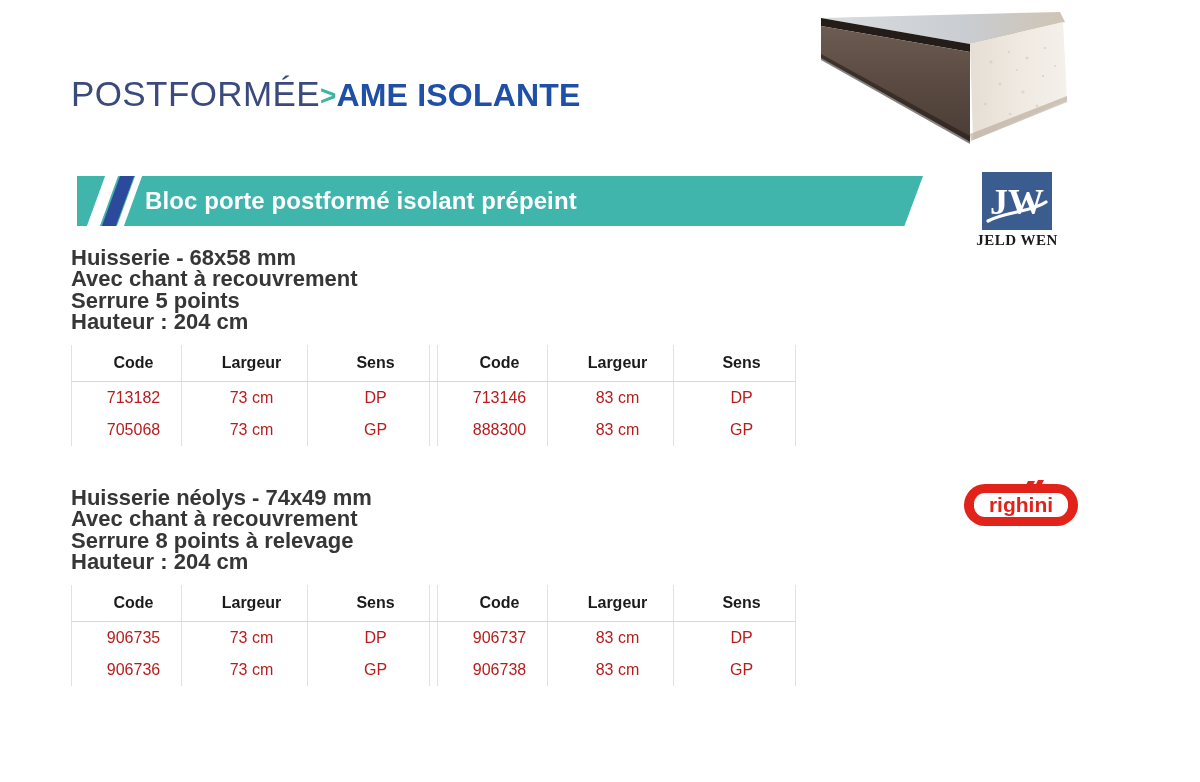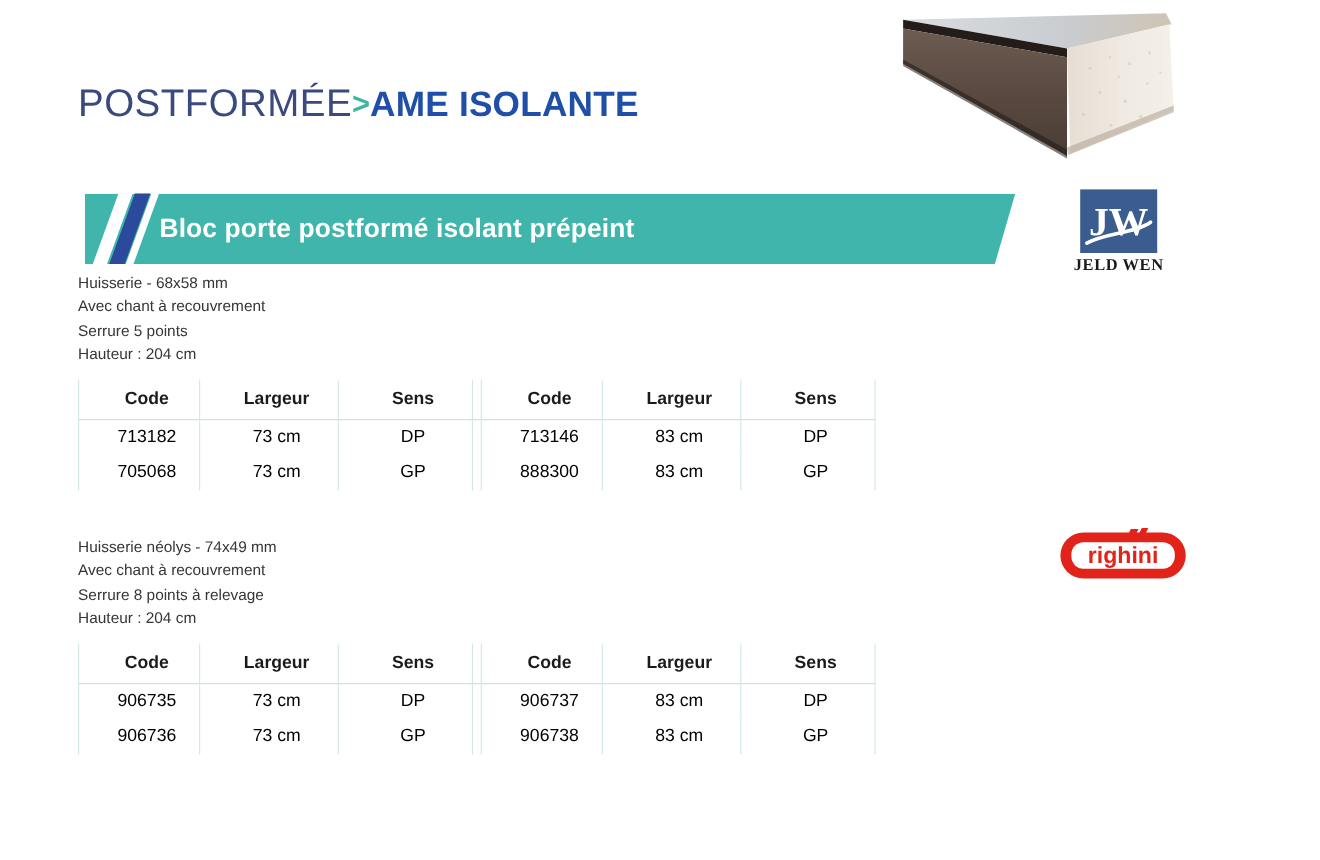--- a/index.html
+++ b/index.html
@@ -63,21 +63,21 @@
     letter-spacing: 0.2px;
     color: #1f4fa6;
   }
 
   
   .banner {
     position: absolute;
     left: 77px;
     top: 176px;
     width: 846px;
-    height: 64px;
+    height: 50px;
   }
   .banner-shape {
     position: absolute;
     inset: 0;
     background: #3fb5ac;
     clip-path: polygon(0 0, 100% 0, 97.8% 100%, 0 100%);
   }
   .banner-slash {
     position: absolute;
     top: 0;
@@ -114,24 +114,25 @@
     left: 962px;
     top: 478px;
     width: 118px;
     height: 52px;
   }
   .logo-jeldwen svg, .logo-righini svg { display: block; }
 
   
   .specs {
     position: absolute;
-    font-size: 14px;
+    font-size: 22px;
     line-height: 19.4px;
     color: #363636;
     white-space: nowrap;
+    font-weight: bold;
   }
   .specs div { margin: 0; padding: 1px 0; }
   .specs-1 { left: 71px; top: 247px; }
   .specs-2 { left: 71px; top: 487px; }
 
   
   .table-wrap {
     position: absolute;
     left: 71px;
     width: 713px;
@@ -159,21 +160,21 @@
     height: 36px;
     font-size: 16px;
     font-weight: 700;
     color: #1b1b1b;
     border-bottom: 1.6px solid #bfe4e0;
   }
   table.codes td {
     height: 32px;
     font-size: 16px;
     font-weight: 400;
-    color: #000000;
+    color: #b91c1c;
   }
   table.codes th.gap, table.codes td.gap {
     padding: 0;
     border-left: 1.6px solid #cfe9e6;
   }
   table.codes th.edge-right, table.codes td.edge-right {
     border-right: 1.6px solid #cfe9e6;
   }
   td.code-cell {
     color: #3fb5ab;

